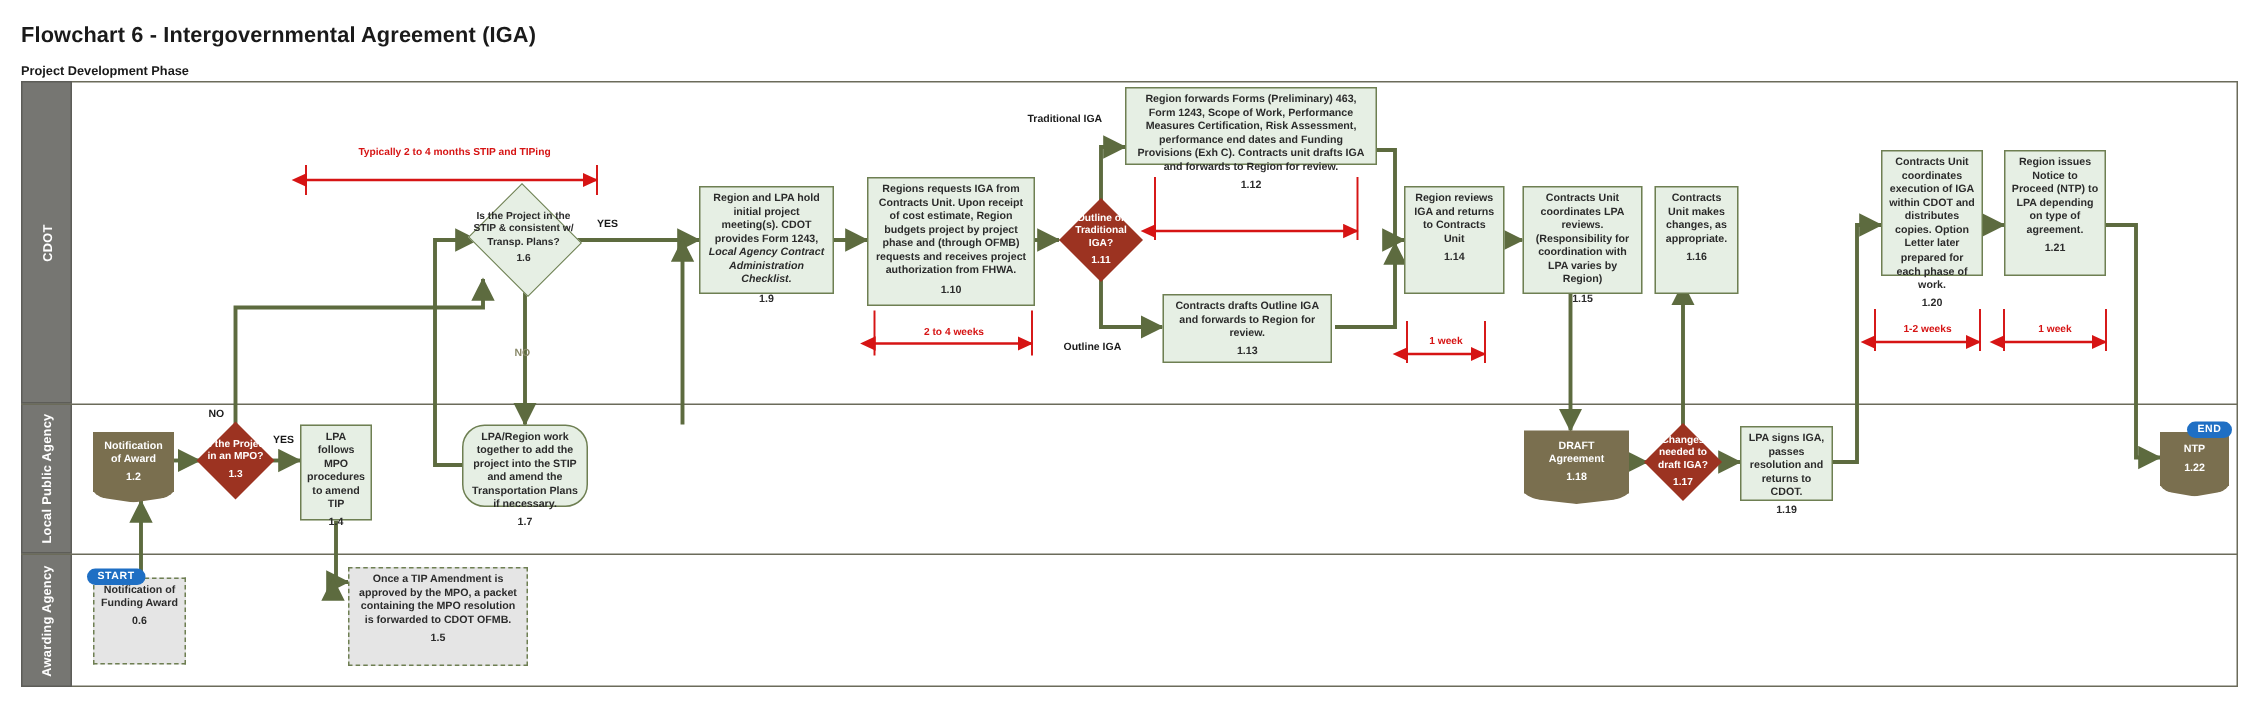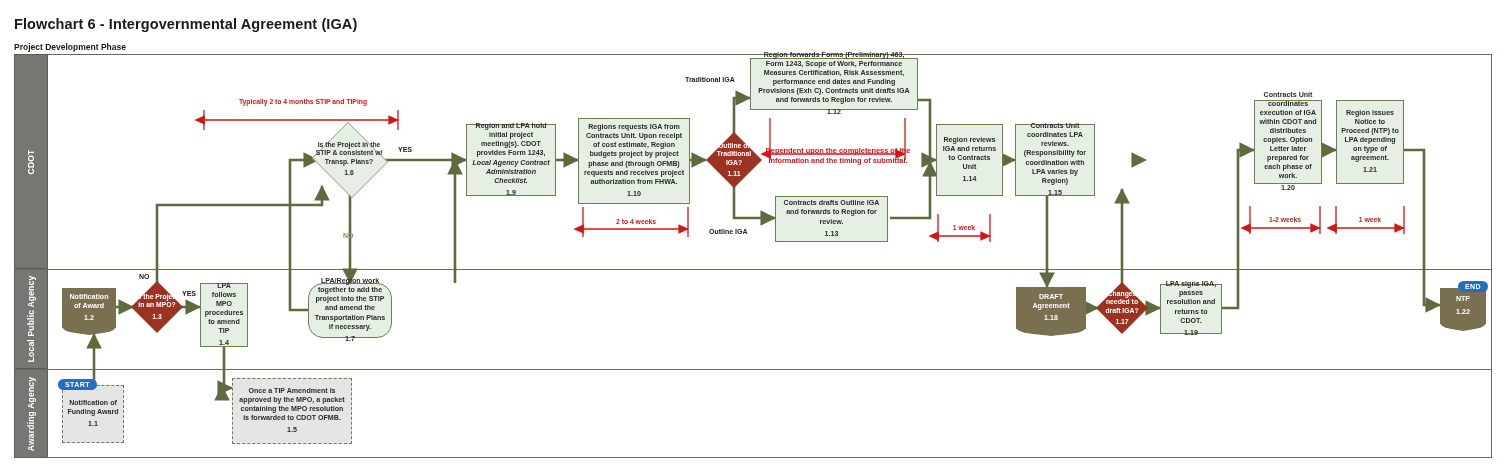--- a/index.html
+++ b/index.html
@@ -14,21 +14,21 @@
   .laneframe{position:absolute;left:14px;top:54px;width:1478px;height:404px;border:1px solid #6b6b5a;box-sizing:border-box;}
   .lanehdr{position:absolute;left:14px;width:34px;background:#767672;box-sizing:border-box;
            border:1px solid #5d5d58;display:flex;align-items:center;justify-content:center;}
   .lanehdr span{display:block;transform:rotate(-90deg);white-space:nowrap;color:#fff;font-size:8.5px;font-weight:bold;letter-spacing:.2px;}
   .lanediv{position:absolute;left:14px;width:1478px;height:0;border-top:1px solid #6b6b5a;}
 
   
   svg#wires{position:absolute;left:0;top:0;width:1502px;height:470px;overflow:visible;}
 
   
-  .node{position:absolute;box-sizing:border-box;display:flex;align-items:center;justify-content:center;
+  .node{position:absolute;box-sizing:border-box;display:flex;align-items:flex-start;justify-content:center;
         text-align:center;font-size:7.1px;line-height:1.28;font-weight:bold;padding:3px 4px;}
   .proc{background:#e6efe4;border:1px solid #6e7f52;color:#2b2b2b;}
   .proc-dash{background:#e5e5e5;border:1px dashed #6e7f52;color:#2b2b2b;}
   .proc i{font-style:italic;}
   .num{display:block;margin-top:3px;font-weight:bold;}
 
   .dec{position:absolute;display:flex;align-items:center;justify-content:center;text-align:center;}
   .dec .dbg{position:absolute;left:0;top:0;width:100%;height:100%;background:#9c3321;
             transform:rotate(45deg) scale(.707);}
   .dec .dtx{position:relative;color:#fff;font-size:6.8px;line-height:1.25;font-weight:bold;padding:0 2px;}
@@ -154,21 +154,21 @@
       <path d="M1320,206 L1320,234" stroke-width="1.3"></path>
 
       <path d="M1336,228 L1404,228" marker-end="url(#ra)" marker-start="url(#ras)"></path>
       <path d="M1336,206 L1336,234" stroke-width="1.3"></path>
       <path d="M1404,206 L1404,234" stroke-width="1.3"></path>
     </g>
   </svg>
 
   <div class="badge" style="left:58px;top:379px;">START</div>
   <div class="node proc-dash" style="left:62px;top:385px;width:62px;height:58px;">
-    <div><span>Notification of Funding Award</span><span class="num">1.1</span></div>
+    <div><span>Notification of Funding Award</span><span class="num">0.6</span></div>
   </div>
   <div class="node proc-dash" style="left:232px;top:378px;width:120px;height:66px;">
     <div><span>Once a TIP Amendment is approved by the MPO, a packet containing the MPO resolution is forwarded to CDOT OFMB.</span><span class="num">1.5</span></div>
   </div>
 
   <div class="doc" style="left:62px;top:288px;width:54px;height:40px;">
     <div><span>Notification of Award</span><span class="num">1.2</span></div>
   </div>
   <div class="dec" style="left:131px;top:281px;width:52px;height:52px;">
     <div class="dbg"></div>
@@ -213,35 +213,37 @@
     <div><span>Region forwards Forms (Preliminary) 463, Form 1243, Scope of Work, Performance Measures Certification, Risk Assessment, performance end dates and Funding Provisions (Exh C). Contracts unit drafts IGA and forwards to Region for review.</span><span class="num">1.12</span></div>
   </div>
   <div class="node proc" style="left:775px;top:196px;width:113px;height:46px;">
     <div><span>Contracts drafts Outline IGA and forwards to Region for review.</span><span class="num">1.13</span></div>
   </div>
   <div class="node proc" style="left:936px;top:124px;width:67px;height:72px;">
     <div><span>Region reviews IGA and returns to Contracts Unit</span><span class="num">1.14</span></div>
   </div>
   <div class="node proc" style="left:1015px;top:124px;width:80px;height:72px;">
     <div><span>Contracts Unit coordinates LPA reviews. (Responsibility for coordination with LPA varies by Region)</span><span class="num">1.15</span></div>
+  </div>
+  <div class="node proc" style="left:1103px;top:124px;width:56px;height:72px;">
+    <div><span>Contracts Unit makes changes, as appropriate.</span><span class="num">1.16</span></div>
   </div>
   <div class="node proc" style="left:1254px;top:100px;width:68px;height:84px;">
     <div><span>Contracts Unit coordinates execution of IGA within CDOT and distributes copies. Option Letter later prepared for each phase of work.</span><span class="num">1.20</span></div>
   </div>
   <div class="node proc" style="left:1336px;top:100px;width:68px;height:84px;">
     <div><span>Region issues Notice to Proceed (NTP) to LPA depending on type of agreement.</span><span class="num">1.21</span></div>
   </div>
 
   <div class="elabel" style="left:139px;top:273px;">NO</div>
   <div class="elabel" style="left:182px;top:290px;">YES</div>
   <div class="elabel" style="left:398px;top:146px;">YES</div>
   <div class="elabel" style="left:343px;top:232px;color:#8a8a6a;">NO</div>
   <div class="elabel" style="left:685px;top:76px;">Traditional IGA</div>
   <div class="elabel" style="left:709px;top:228px;">Outline IGA</div>
 
   <div class="rlabel" style="left:218px;top:98px;width:170px;">Typically 2 to 4 months STIP and TIPing</div>
   <div class="rlabel" style="left:590px;top:218px;width:92px;">2 to 4 weeks</div>
-  <div class="note" style="left:763px;top:146px;width:150px;">Dependent upon the completeness of the information and the timing of submittal.</div>
   <div class="rlabel" style="left:938px;top:224px;width:52px;">1 week</div>
   <div class="rlabel" style="left:1250px;top:216px;width:70px;">1-2 weeks</div>
   <div class="rlabel" style="left:1336px;top:216px;width:68px;">1 week</div>
 
 </div>
 
 </body></html>

